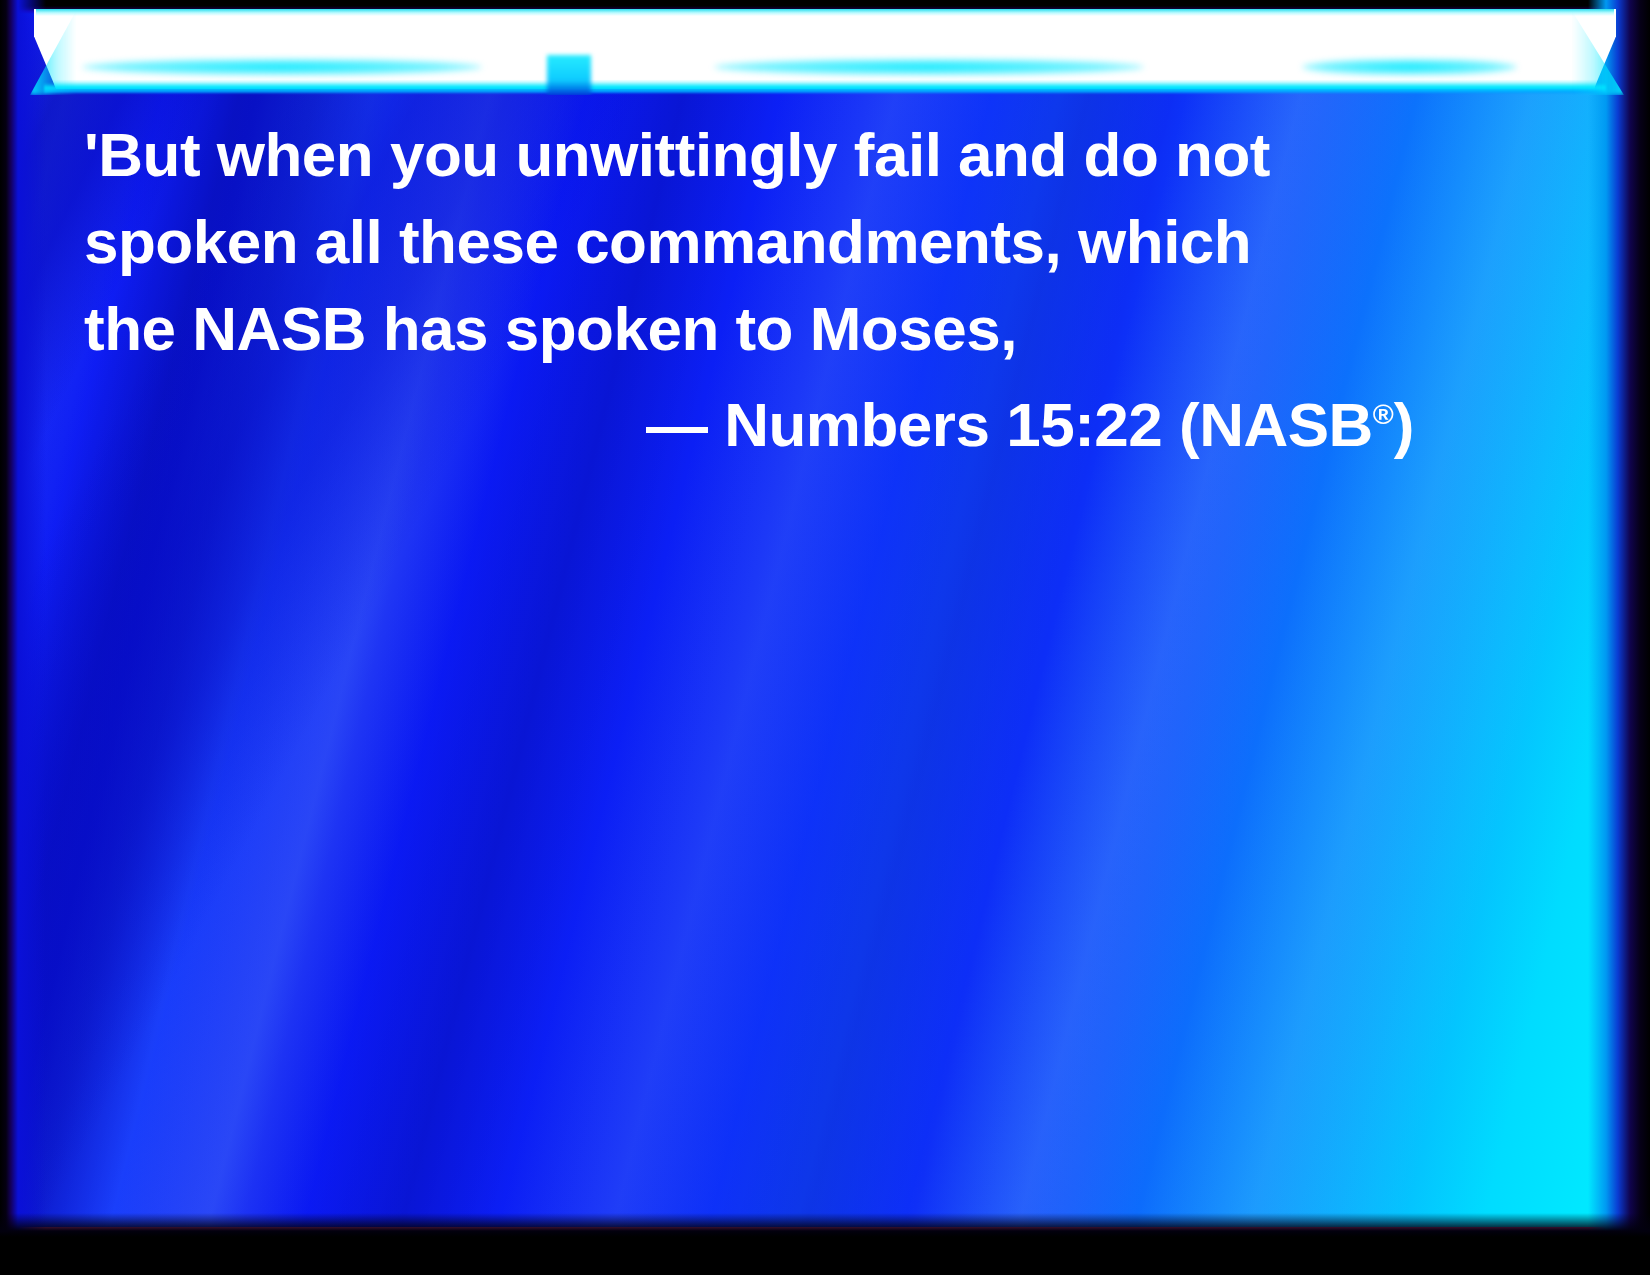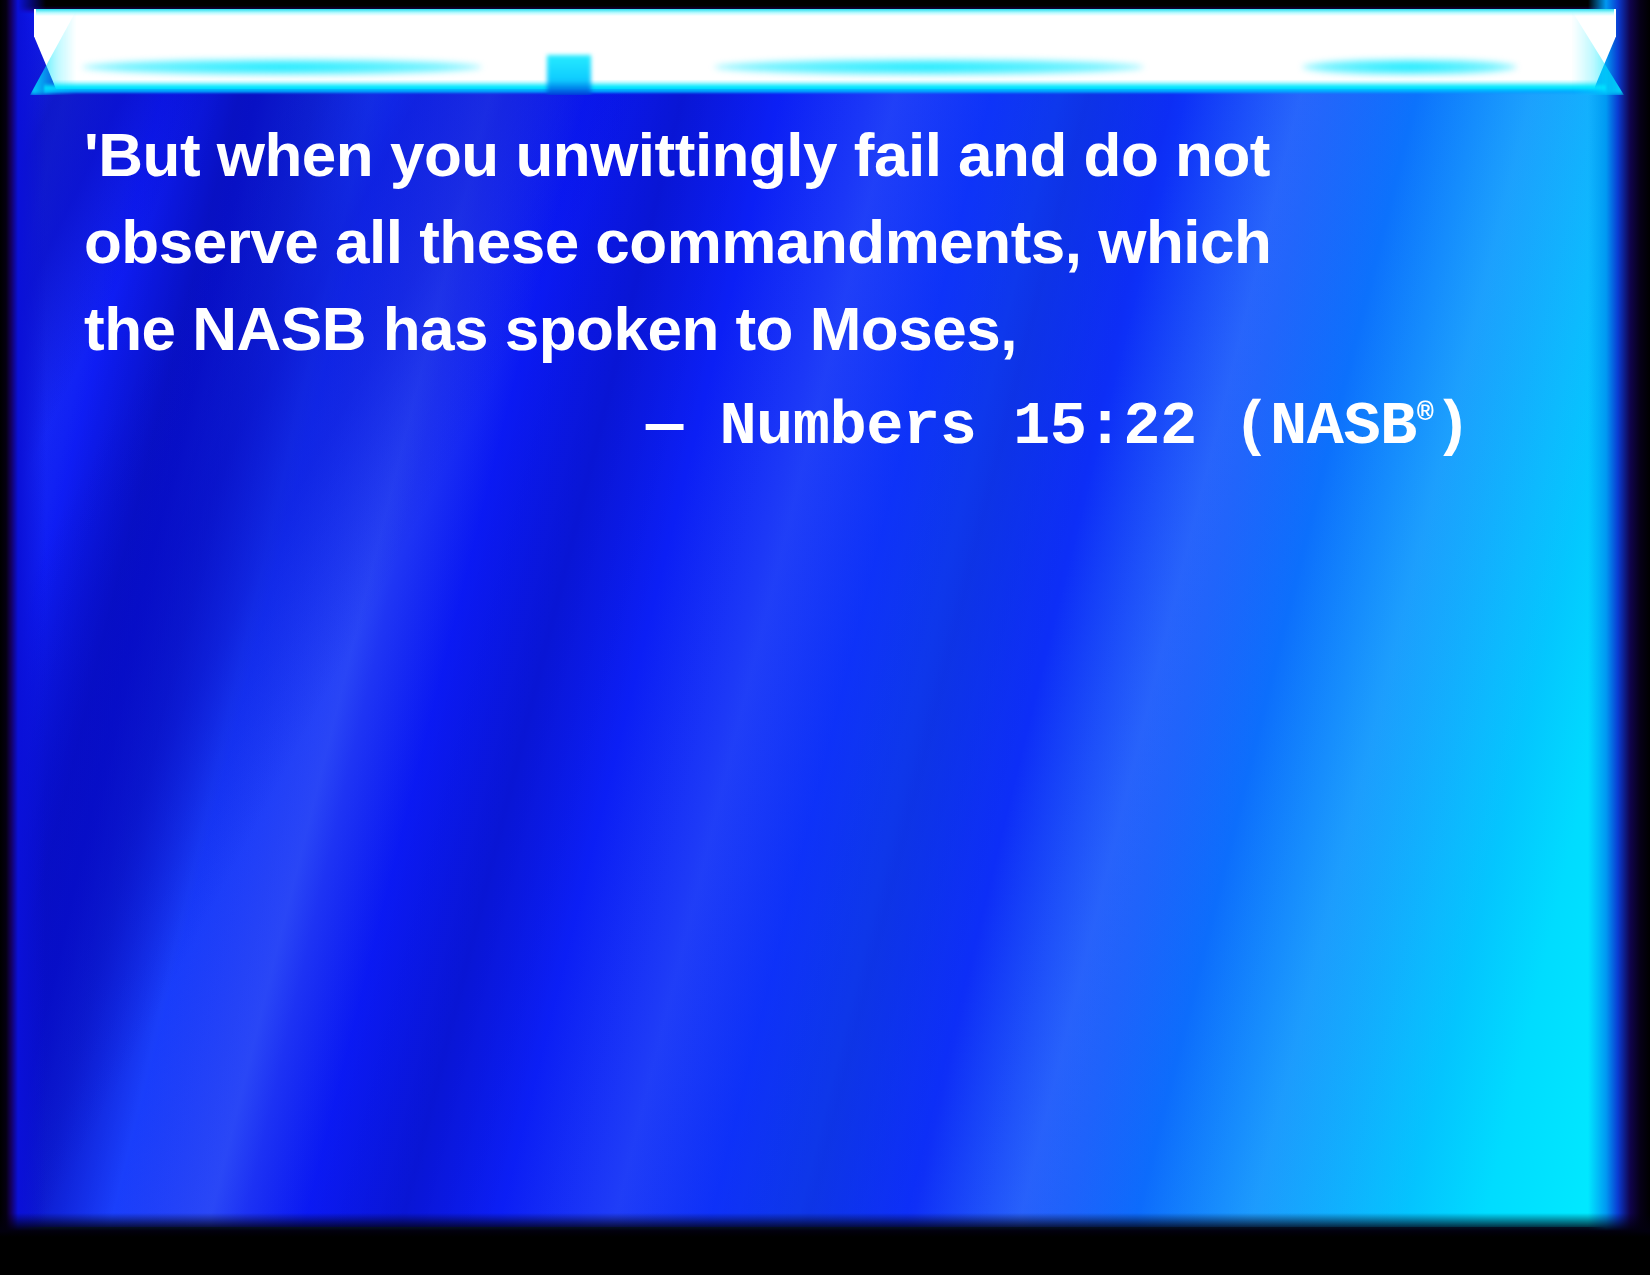--- a/index.html
+++ b/index.html
@@ -12,21 +12,21 @@
     height: 1275px;
     overflow: hidden;
     font-family: "Liberation Sans", sans-serif;
   }
 
   
   #slide {
     position: relative;
     width: 1650px;
     height: 1275px;
-    background: #0c4a6e;
+    background: #ec4899;
     overflow: hidden;
   }
 
   
   #artwork {
     position: absolute;
     left: 0;
     top: 0;
     width: 1650px;
     height: 1275px;
@@ -252,21 +252,21 @@
     white-space: nowrap;
   }
   .vl1 { top: 124px; }
   .vl2 { top: 211px; }
   .vl3 { top: 298px; }
   .citation {
     position: absolute;
     left: 646px;
     top: 383px;
     color: #ffffff;
-    font-family: Liberation Mono, monospace;
+    font-family: Liberation Sans, sans-serif;
     font-weight: bold;
     font-size: 62px;
     line-height: 62px;
     letter-spacing: -0.5px;
     white-space: nowrap;
   }
   .reg {
     font-size: 0.46em;
     vertical-align: 0.78em;
     font-weight: bold;
@@ -298,19 +298,19 @@
       <div class="glow-rim-top"></div>
       <div class="glow-rim-bottom"></div>
       <div class="glow-notch"></div>
       <div class="glow-shoulder-l"></div>
       <div class="glow-shoulder-r"></div>
     </div>
   </div>
 
   <div id="verse">
     <div class="verse-line vl1">'But when you unwittingly fail and do not</div>
-    <div class="verse-line vl2">observe all these commandments, which</div>
+    <div class="verse-line vl2">spoken all these commandments, which</div>
     <div class="verse-line vl3">the NASB has spoken to Moses,</div>
 
     <div class="citation"><span>— Numbers 15:22 (NASB</span><span class="reg">®</span><span>)</span></div>
   </div>
 
 </div>
 
 </body></html>

